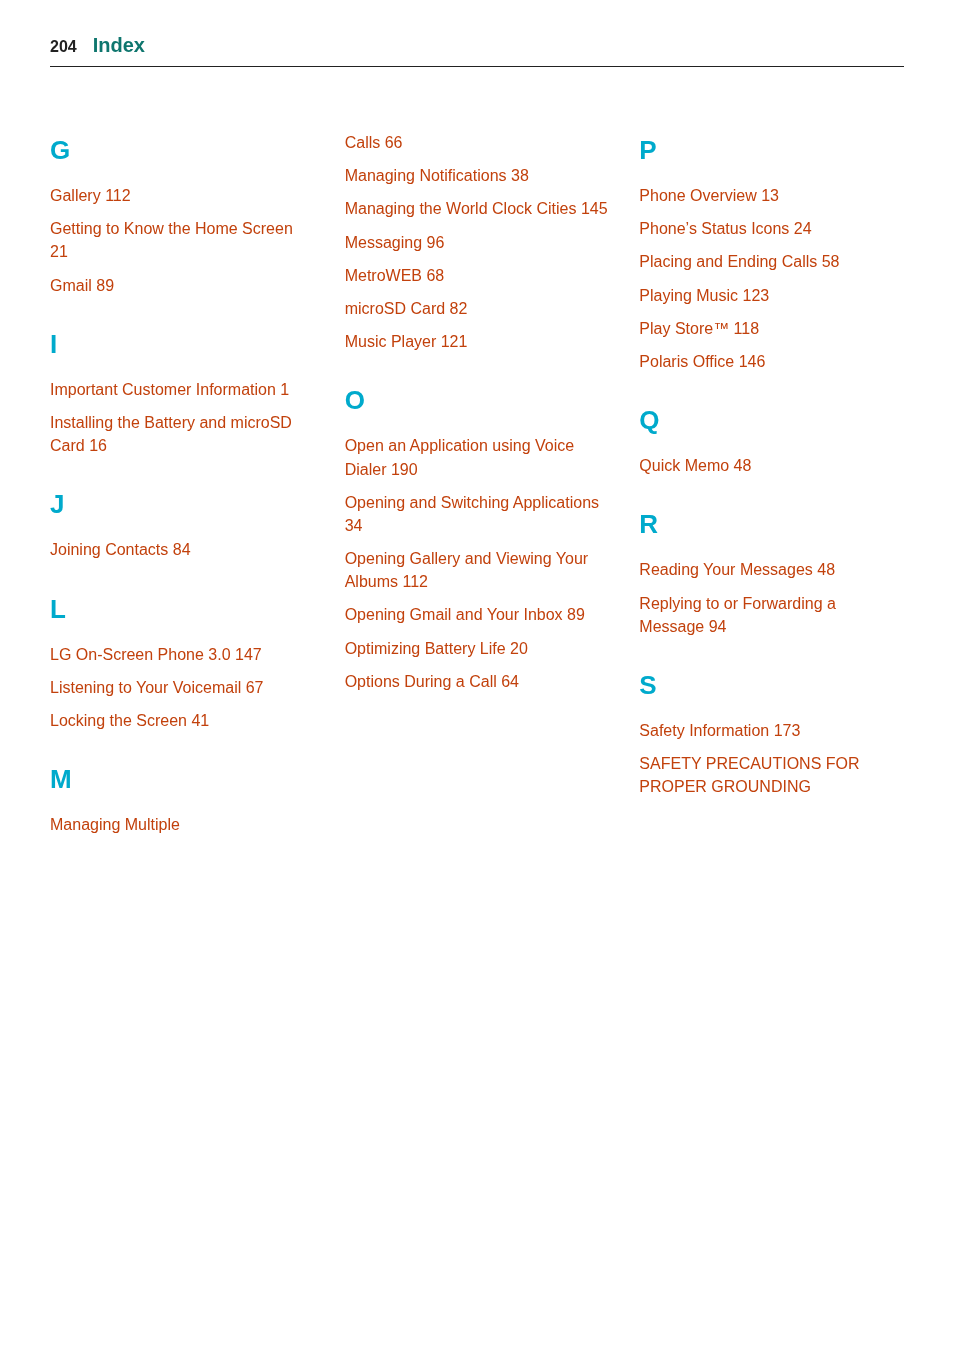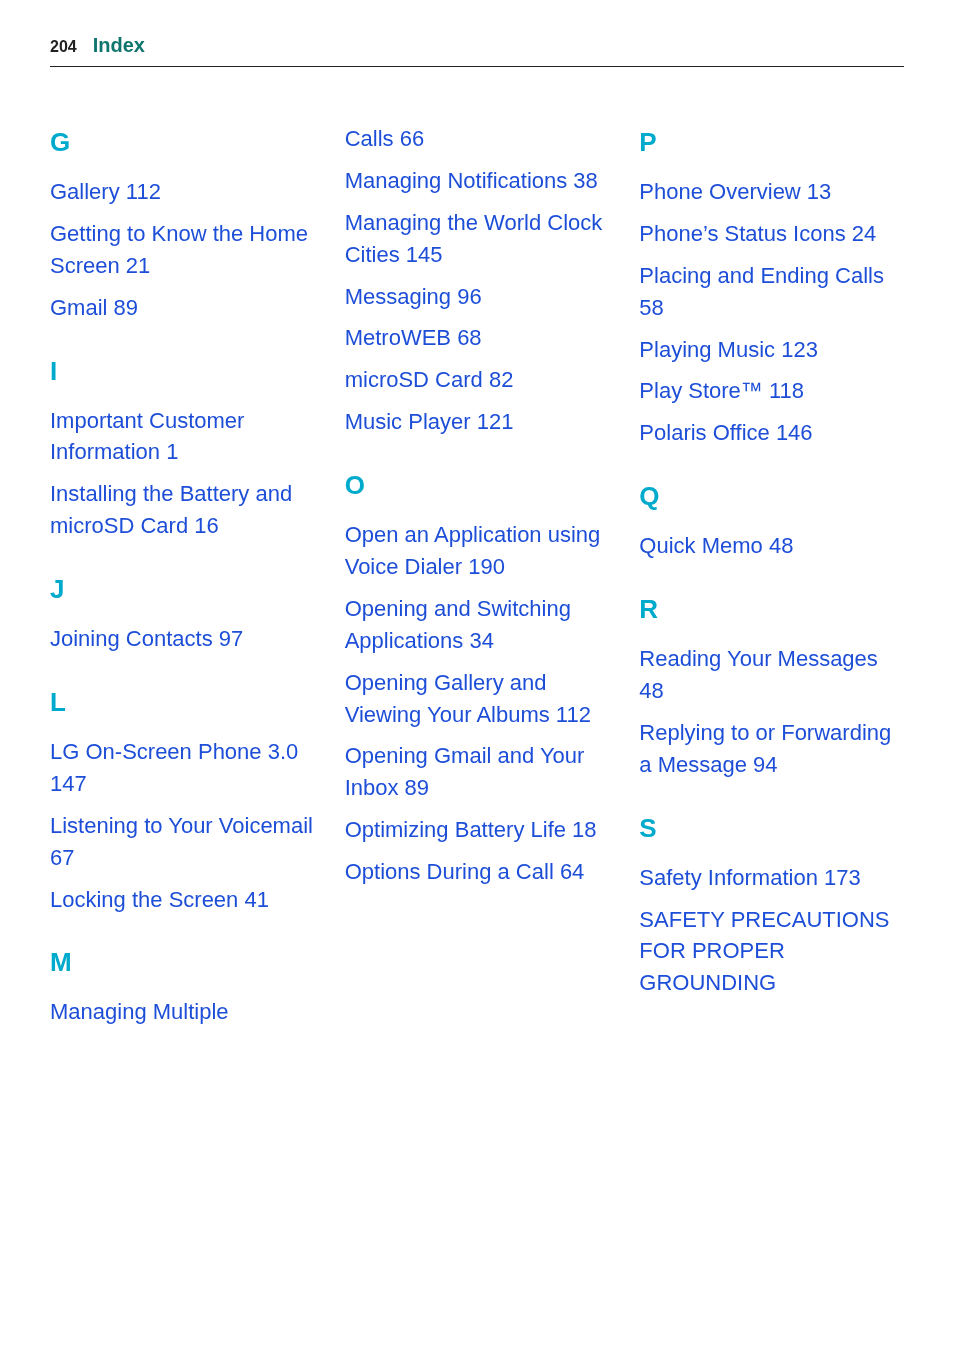--- a/index.html
+++ b/index.html
@@ -22,21 +22,21 @@
       width: 954px;
       min-height: 1372px;
       padding: 30px 50px 50px 50px;
     }
 
     .page-header {
       display: flex;
       align-items: baseline;
       border-bottom: 1.5px solid #222222;
       padding-bottom: 6px;
-      margin-bottom: 28px;
+      margin-bottom: 36px;
     }
 
     .page-number {
       font-size: 16px;
       font-weight: bold;
       margin-right: 16px;
       color: #222;
     }
 
     .page-title {
@@ -61,22 +61,22 @@
 
     .section-letter {
       color: #00aacc;
       font-size: 26px;
       font-weight: bold;
       margin-bottom: 14px;
       margin-top: 10px;
     }
 
     .index-entry {
-      font-size: 22px;
-      color: #1d4ed8;
+      font-size: 16px;
+      color: #c2410c;
       margin-bottom: 10px;
       line-height: 1.45;
     }
 
     .section-gap {
       margin-top: 28px;
     }
   </style>
 </head>
 <body>
@@ -99,21 +99,21 @@
       </div>
 
       <div class="section-gap">
         <div class="section-letter">I</div>
         <div class="index-entry">Important Customer Information  1</div>
         <div class="index-entry">Installing the Battery and microSD Card 16</div>
       </div>
 
       <div class="section-gap">
         <div class="section-letter">J</div>
-        <div class="index-entry">Joining Contacts  97</div>
+        <div class="index-entry">Joining Contacts  84</div>
       </div>
 
       <div class="section-gap">
         <div class="section-letter">L</div>
         <div class="index-entry">LG On-Screen Phone 3.0  147</div>
         <div class="index-entry">Listening to Your Voicemail  67</div>
         <div class="index-entry">Locking the Screen 41</div>
       </div>
 
       <div class="section-gap">
@@ -134,21 +134,21 @@
         <div class="index-entry">microSD Card  82</div>
         <div class="index-entry">Music Player  121</div>
       </div>
 
       <div class="section-gap">
         <div class="section-letter">O</div>
         <div class="index-entry">Open an Application using Voice Dialer 190</div>
         <div class="index-entry">Opening and Switching Applications  34</div>
         <div class="index-entry">Opening Gallery and Viewing Your Albums  112</div>
         <div class="index-entry">Opening Gmail and Your Inbox  89</div>
-        <div class="index-entry">Optimizing Battery Life  18</div>
+        <div class="index-entry">Optimizing Battery Life  20</div>
         <div class="index-entry">Options During a Call  64</div>
       </div>
 
     </div>
 
     <div class="column">
 
       <div class="section-gap">
         <div class="section-letter">P</div>
         <div class="index-entry">Phone Overview  13</div>

